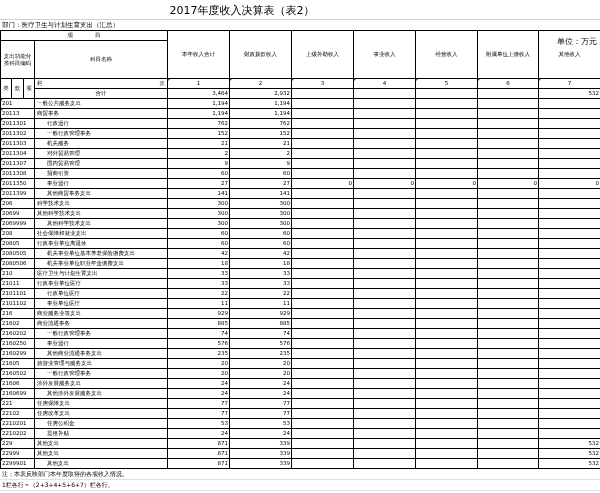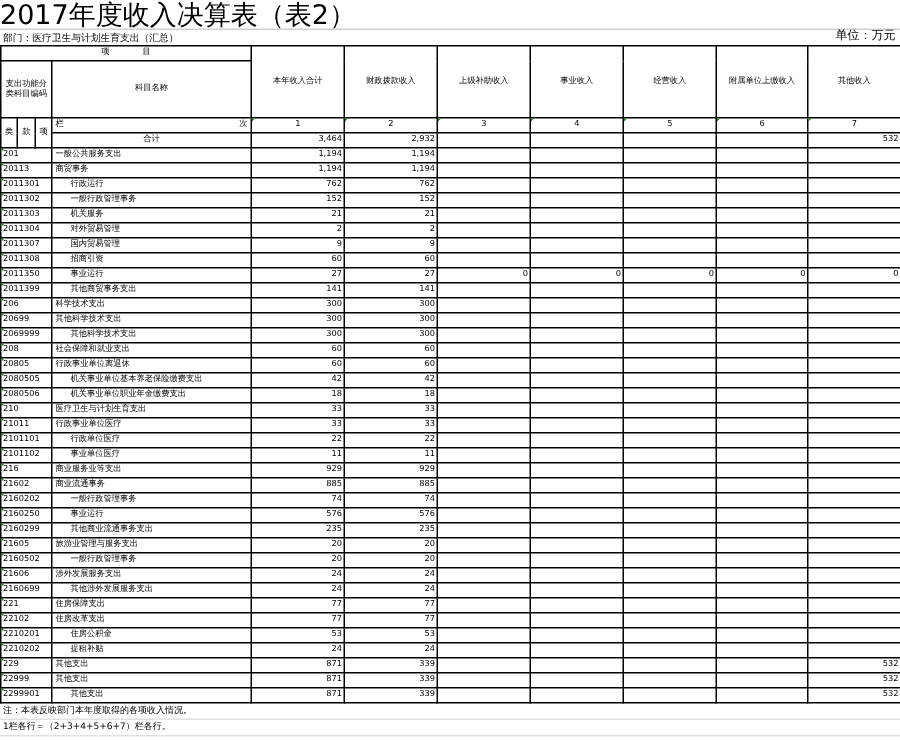--- a/index.html
+++ b/index.html
@@ -1,21 +1,21 @@
 <!DOCTYPE html>
 <html><head>
 <meta charset="utf-8">
 <style>
   html, body { margin:0; padding:0; background:#ffffff; }
   body { width:600px; height:493px; overflow:hidden; position:relative;
          font-family:"DejaVu Sans", sans-serif; color:#000; }
   .title { position:absolute; left:0; top:0; width:484px; height:20px;
-           text-align:left; font-size:18px; line-height:22px; }
+           text-align:center; font-size:11px; line-height:22px; }
   .dept { position:absolute; left:2px; top:21px; font-size:6.5px; line-height:9px; }
-  .unit { position:absolute; right:3px; top:19px; font-size:8px; line-height:10px; }
+  .unit { position:absolute; right:3px; top:37px; font-size:8px; line-height:10px; }
   .topline { position:absolute; left:0; top:19px; width:600px; border-top:1px solid #d0d0d0; }
   table { position:absolute; left:0; top:30px; border-collapse:collapse; table-layout:fixed;
           width:600px; font-size:5.5px; }
   td { border:1px solid #000; padding:0 2px; overflow:hidden; white-space:nowrap;
        height:9px; line-height:9px; }
   td.num { text-align:right; padding-right:1px; }
   td.c { text-align:center; }
   td.code { padding-left:1px; position:relative; }
   td.code::before { content:""; position:absolute; left:0; top:0; border-top:2px solid #1a7a1a;
                     border-right:2px solid transparent; width:0; }

